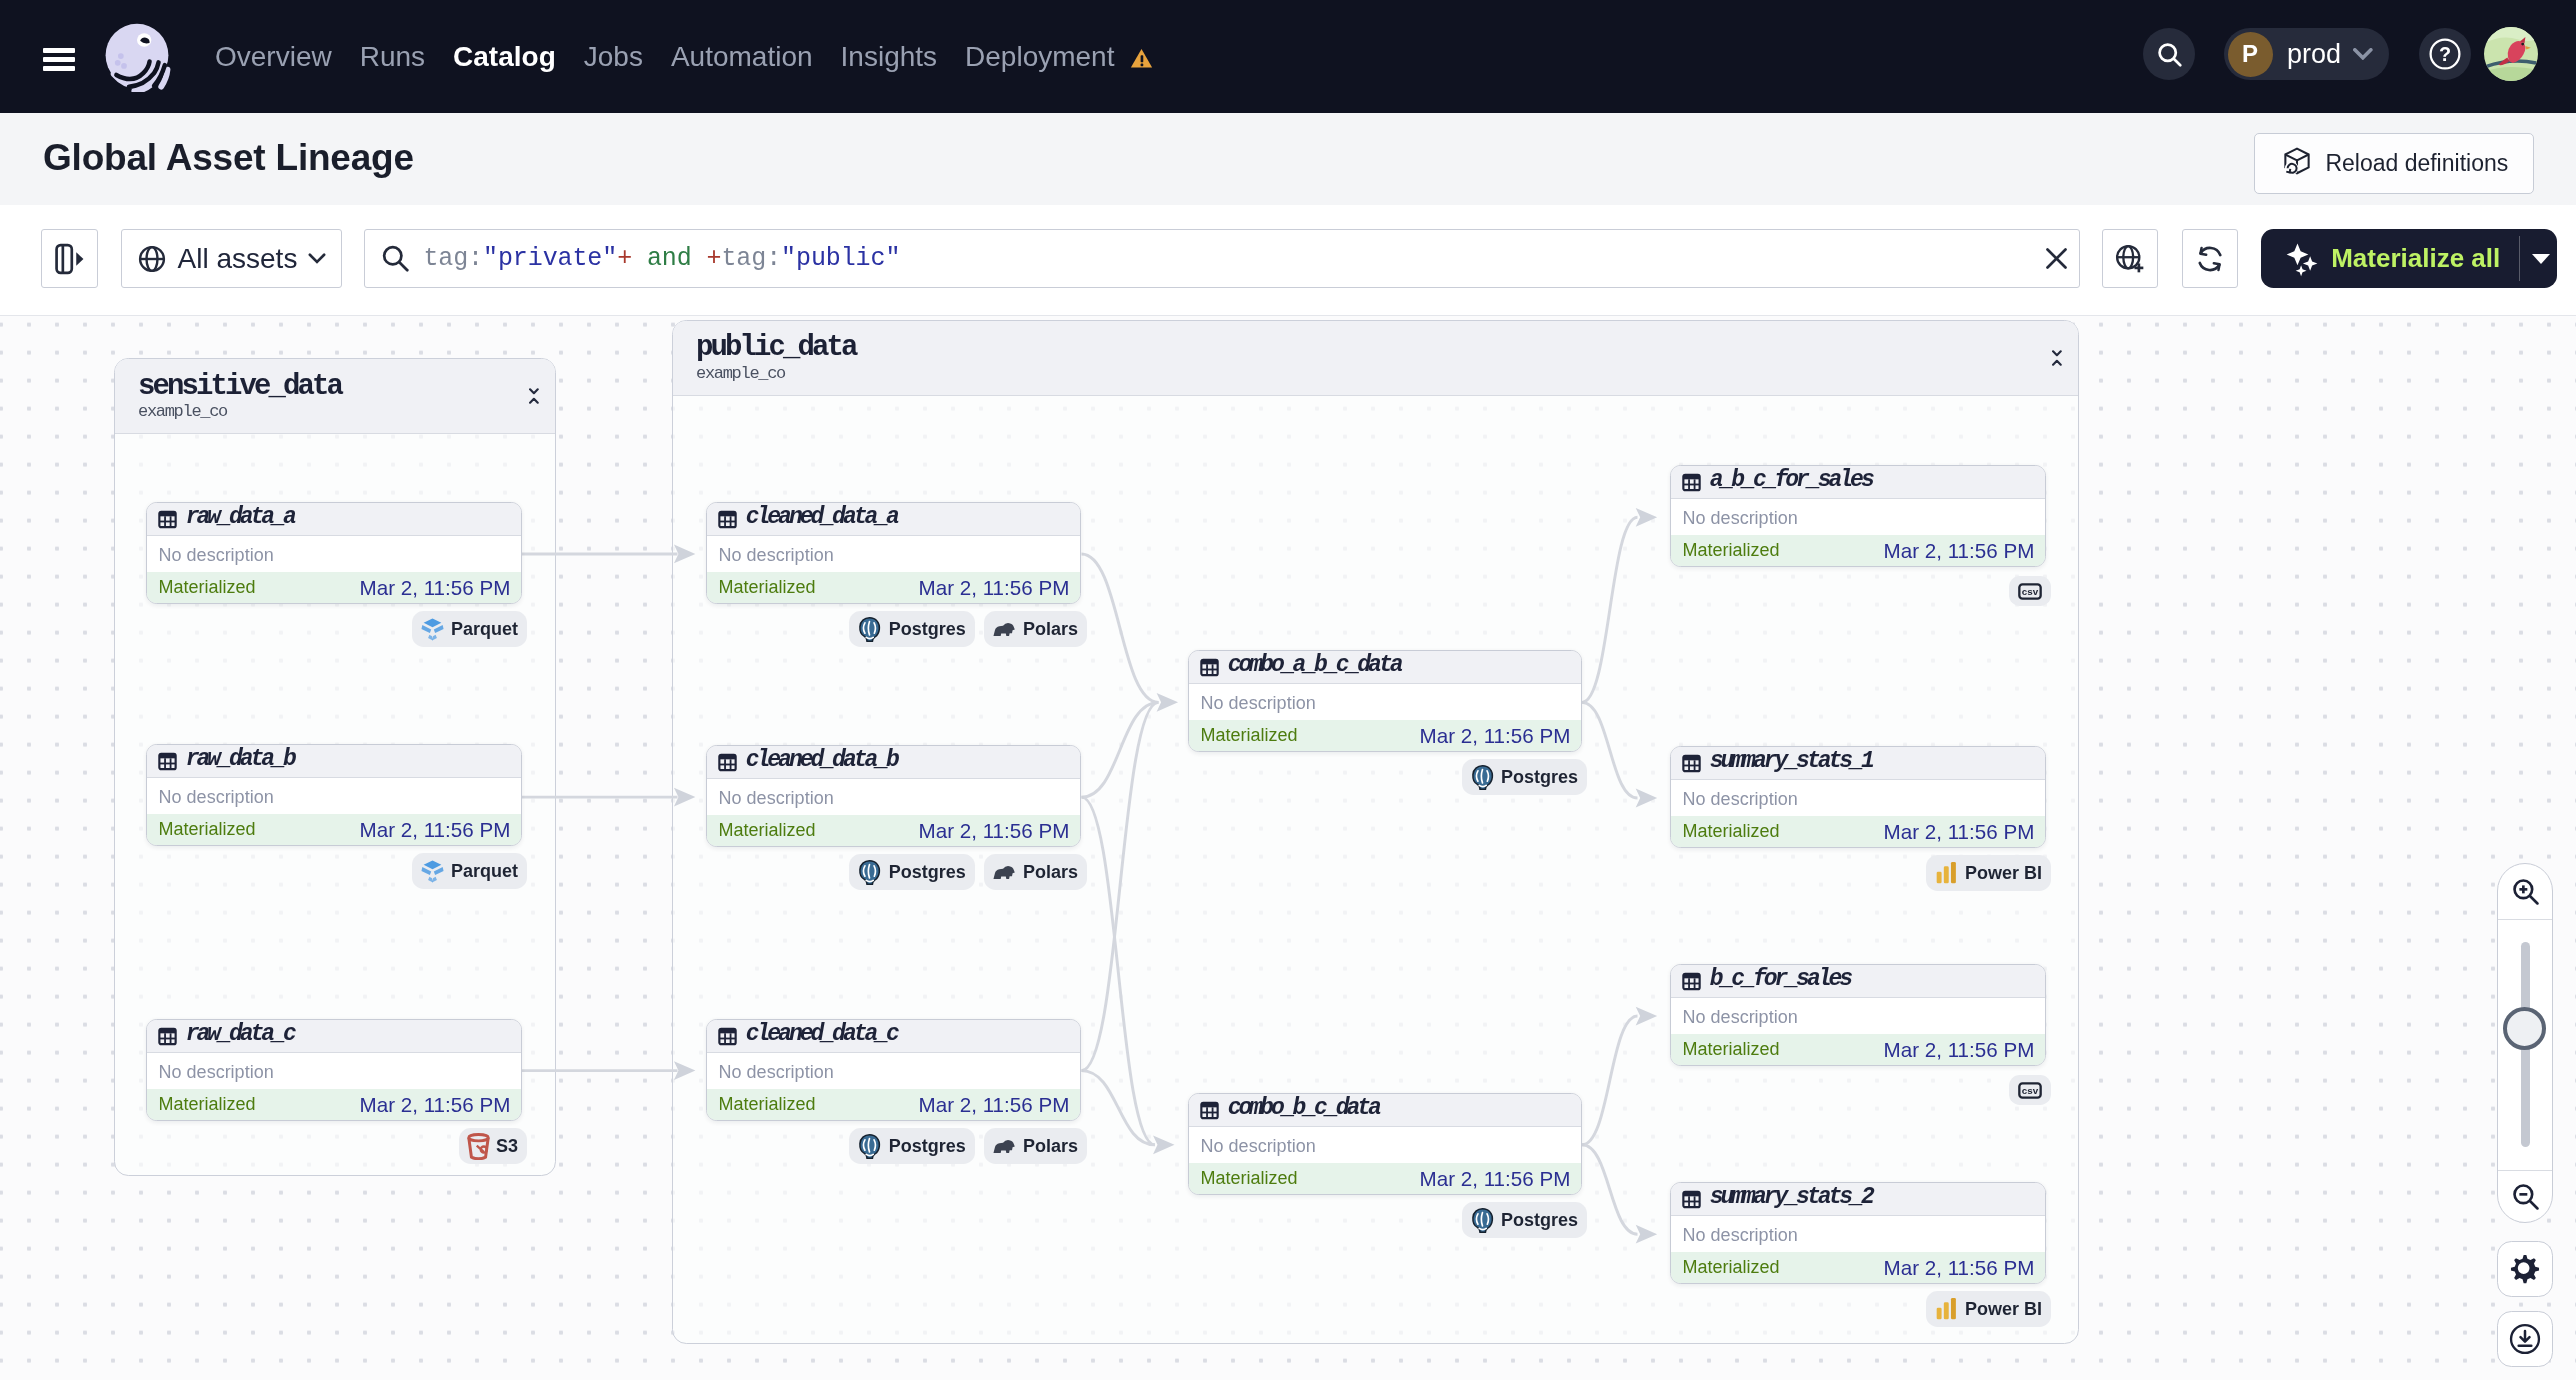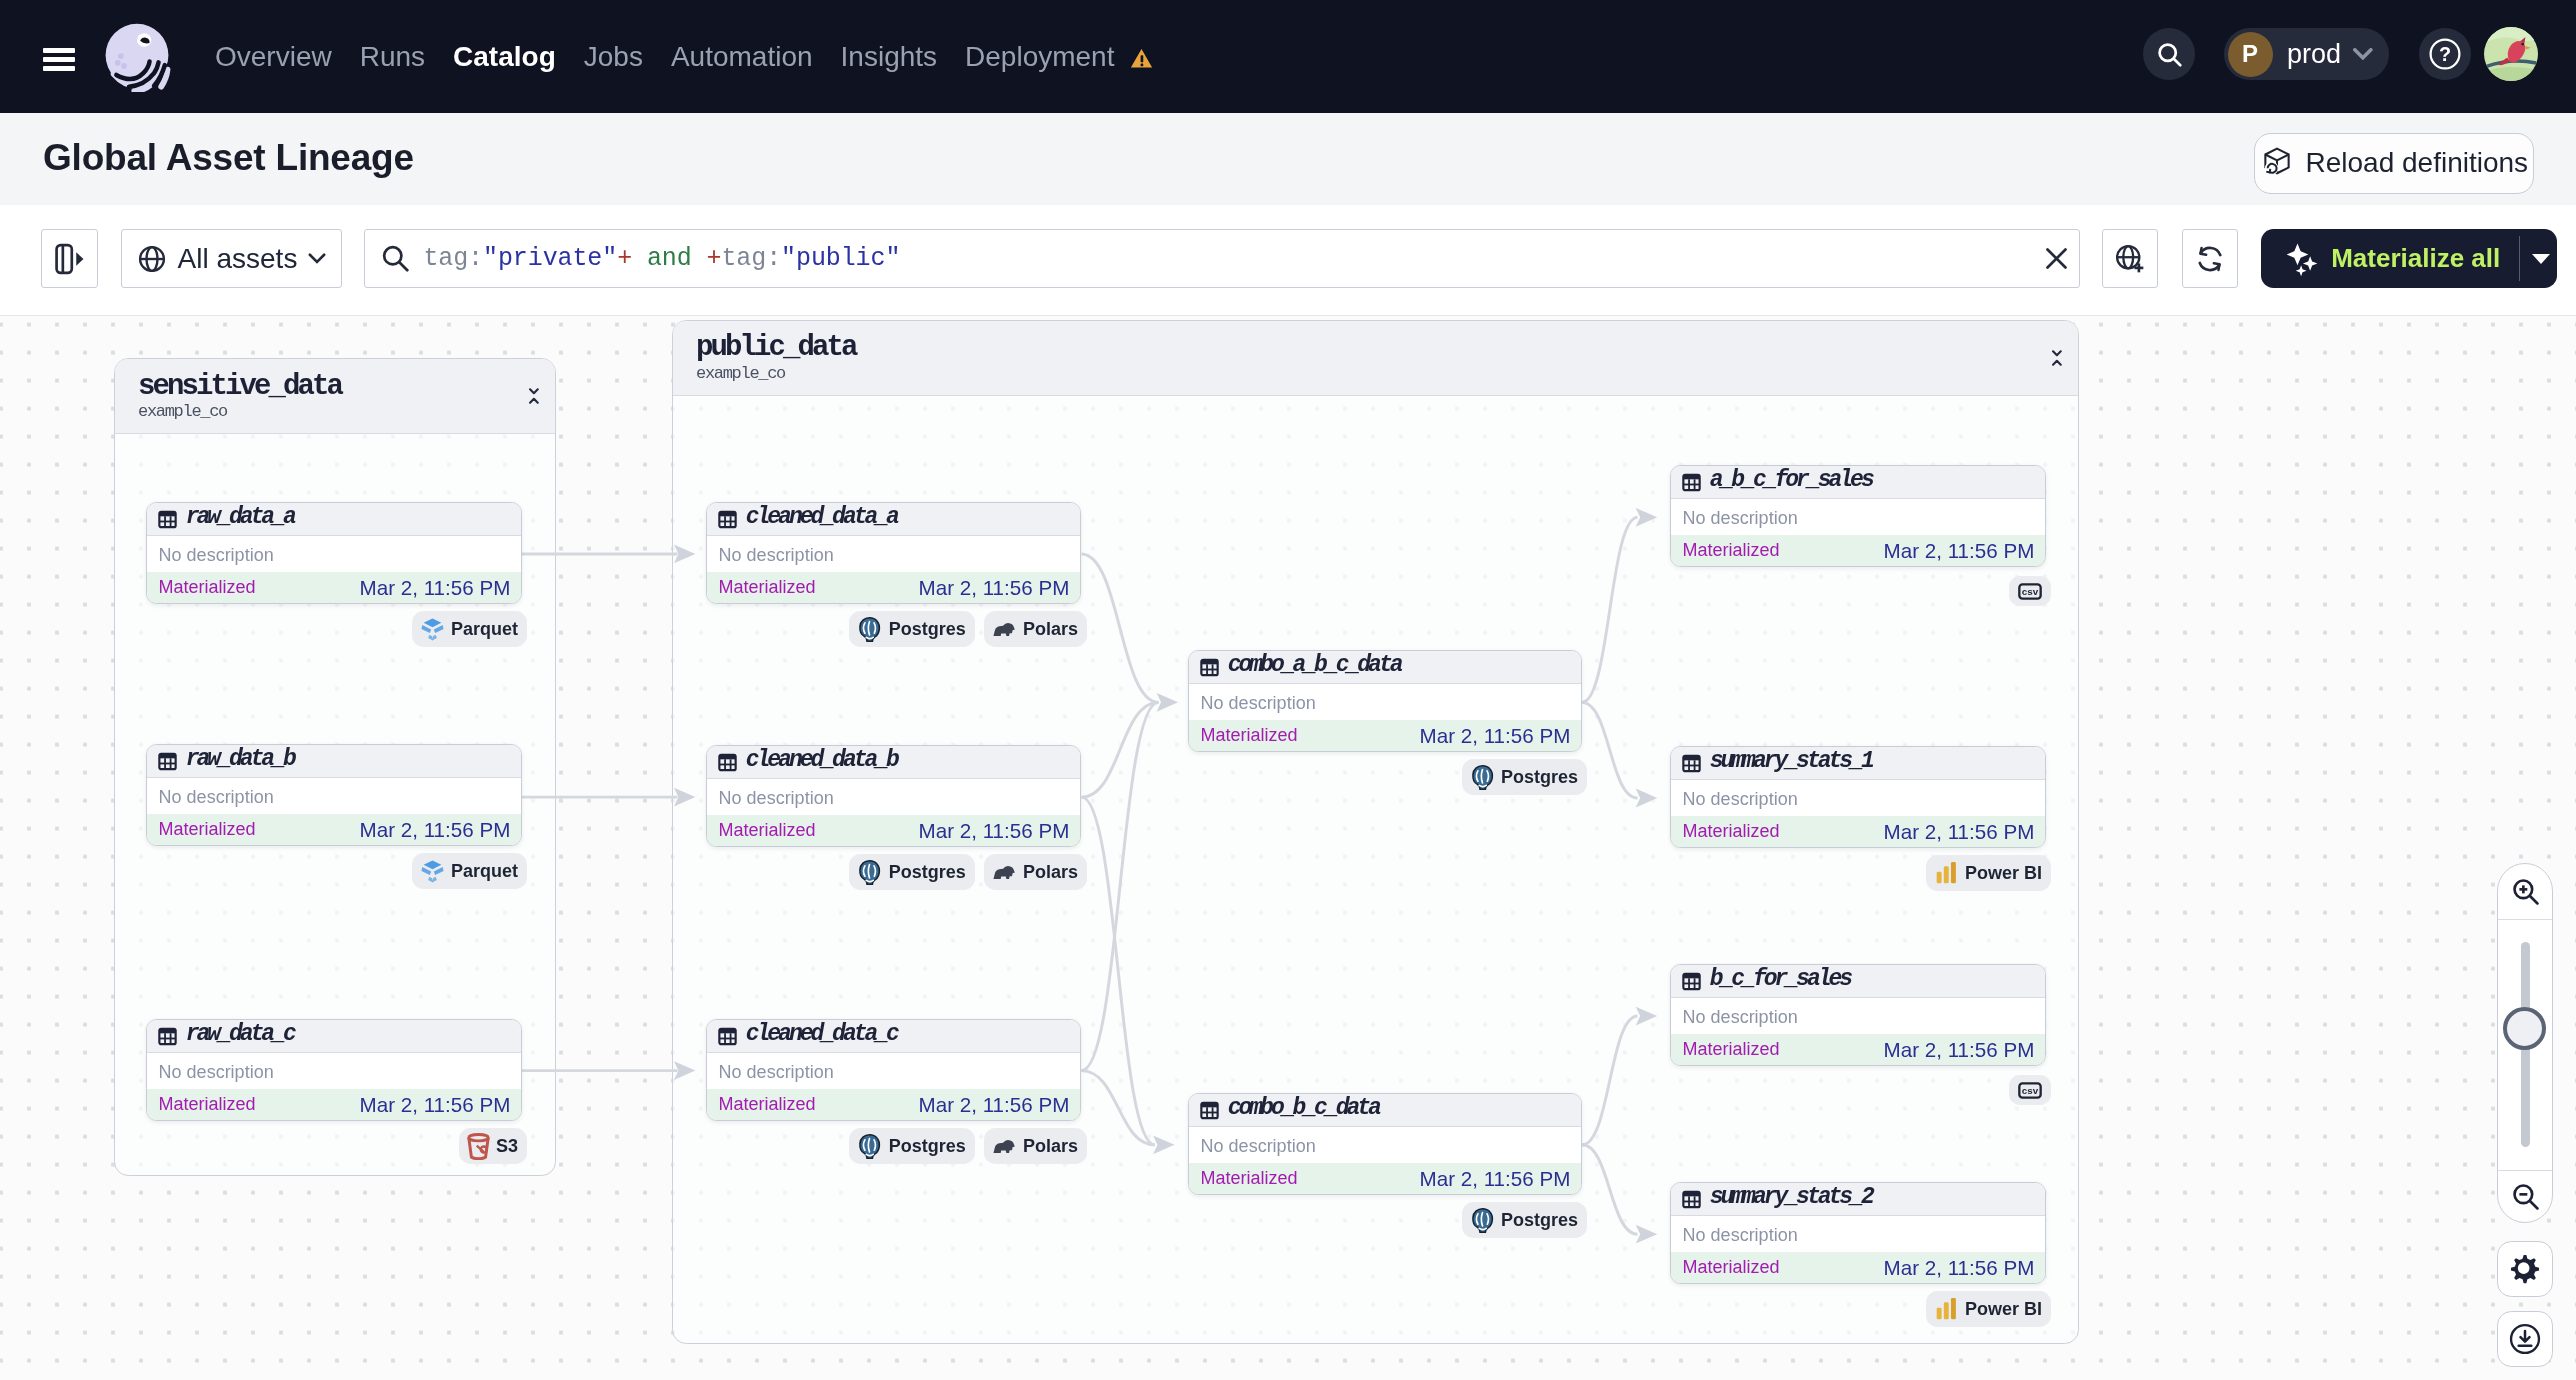--- a/index.html
+++ b/index.html
@@ -17,21 +17,21 @@
   .searchbtn { left:2143px; }
   .helpbtn { left:2419px; }
   .prodpill { position:absolute; left:2224px; top:28px; height:52px; border-radius:26px; background:#262b3b; display:flex; align-items:center; padding:3.6px; }
   .prodava { width:45px; height:45px; border-radius:50%; background:#7a5c2e; color:#fff; font-size:24px; font-weight:bold; display:flex; align-items:center; justify-content:center; }
   .prodname { color:#fff; font-size:27px; margin-left:14.3px; }
   .prodcaret { margin:0 12.5px 0 12.5px; }
   .avatar { position:absolute; left:2484px; top:27px; }
   
   .band { position:absolute; left:0; top:113px; width:2576px; height:112px; background:#f4f5f7; border-bottom:0.9px solid #e4e6eb; }
   .band h1 { position:absolute; left:43px; top:24px; font-size:37px; font-weight:600; color:#1a1e2b; letter-spacing:-0.2px; }
-  .reloadbtn { position:absolute; left:2254px; top:19.7px; width:280px; height:61px; border:0.9px solid #c7ccd6; border-radius:17px; background:#fdfdfe; display:flex; align-items:center; justify-content:center; gap:11.6px; font-size:28px; color:#1d2230; }
+  .reloadbtn { position:absolute; left:2254px; top:19.7px; width:280px; height:61px; border:0.9px solid #c7ccd6; border-radius:5px; background:#fdfdfe; display:flex; align-items:center; justify-content:center; gap:11.6px; font-size:23px; color:#1d2230; }
   
   .toolbar { position:absolute; left:0; top:205px; width:2576px; height:111px; background:#fff; border-bottom:0.9px solid #e4e6eb; }
   .tbtn { position:absolute; top:24px; height:59px; border:0.9px solid #c9cdd7; border-radius:3px; background:#fff; display:flex; align-items:center; justify-content:center; }
   .toggle { left:41px; width:57px; }
   .allassets { left:121px; width:221px; gap:10.7px; font-size:28px; color:#20263a; }
   .searchbox { left:364px; width:1716px; justify-content:flex-start; padding-left:16px; }
   .searchbox .q { font-family:"Liberation Mono", monospace; font-size:25px; letter-spacing:-0.1px; margin-left:13.4px; white-space:pre; }
   .q .g { color:#7d8595; } .q .b { color:#2b32a3; } .q .r { color:#a8382c; } .q .gr { color:#2e7d45; }
   .xclear { position:absolute; right:0px; top:0; height:57px; width:46px; display:flex; align-items:center; justify-content:center; }
   .globeadd { left:2102px; width:56px; }
@@ -48,21 +48,21 @@
   .group { position:absolute; border:1.8px solid #ccd0da; border-radius:14.3px; background:rgba(252,253,254,0.68); }
   .ghead { position:absolute; left:0; top:0; width:100%; height:75px; background:#f0f1f5; border-bottom:0.9px solid #d8dbe2; border-radius:12.5px 12.5px 0 0; }
   .ghead .t1 { position:absolute; left:23px; top:10.7px; font-weight:bold; font-size:29px; letter-spacing:-2.9px; color:#1c2135; }
   .ghead .t2 { position:absolute; left:23px; top:43px; font-size:17px; letter-spacing:-1.3px; color:#4a5161; }
   .collapse { position:absolute; right:16px; top:50%; transform:translateY(-50%); }
   .node { position:absolute; background:#fff; border:1.8px solid #c8ccd6; border-radius:10.7px; box-shadow:0 1.8px 4.5px rgba(20,25,40,0.07); }
   .nhead { position:absolute; left:0; top:0; width:100%; height:33px; background:#f0f1f5; border-bottom:0.9px solid #d8dbe2; border-radius:9px 9px 0 0; display:flex; align-items:center; padding-left:10.7px; gap:9px; }
   .nhead .nm { font-family:"Liberation Mono", monospace; font-weight:bold; font-size:23px; letter-spacing:-3px; color:#1e2338; position:relative; top:-1.8px;font-style:italic; }
   .ndesc { position:absolute; left:0; top:33px; width:100%; height:38px; display:flex; align-items:center; padding-left:11.6px; font-size:18px; color:#8d93a6; }
   .nmat { position:absolute; left:0; bottom:0; width:100%; height:31px; background:#e6f3ea; border-radius:0 0 9px 9px; display:flex; align-items:center; padding:0 10.7px 0 11.6px; font-size:18px; }
-  .nmat .m { color:#a21caf; } .nmat .tm { margin-left:auto; color:#2b2f92; font-size:20.6px; }
+  .nmat .m { color:#4d7c0f; } .nmat .tm { margin-left:auto; color:#2b2f92; font-size:20.6px; }
   .chips { position:absolute; display:flex; gap:9px; height:36px; }
   .chip { height:36px; background:#eaecf0; border-radius:11.6px; display:flex; align-items:center; padding:0 9px 0 8px; gap:6.3px; font-size:18px; font-weight:bold; color:#1e2433; }
   .csvchip { height:30px; background:#eaecf0; border-radius:10.7px; display:flex; align-items:center; padding:12px 9px; }
   .edges { position:absolute; left:0; top:0; width:2576px; height:1065px; }
   
   .zoompill { position:absolute; left:2497px; top:547px; width:56px; height:360px; background:#fff; border:0.9px solid #c9cdd7; border-radius:28px; }
   .zsep1 { position:absolute; left:0; top:55px; width:100%; height:0.9px; background:#d9dce2; }
   .zsep2 { position:absolute; left:0; top:306px; width:100%; height:0.9px; background:#d9dce2; }
   .ztrack { position:absolute; left:23px; top:78px; width:9px; height:205px; background:#c4c8d1; border-radius:4.5px; }
   .zthumb { position:absolute; left:5.4px; top:143px; width:43px; height:43px; border-radius:50%; background:#eef0f3; border:4.5px solid #5a6474; }

